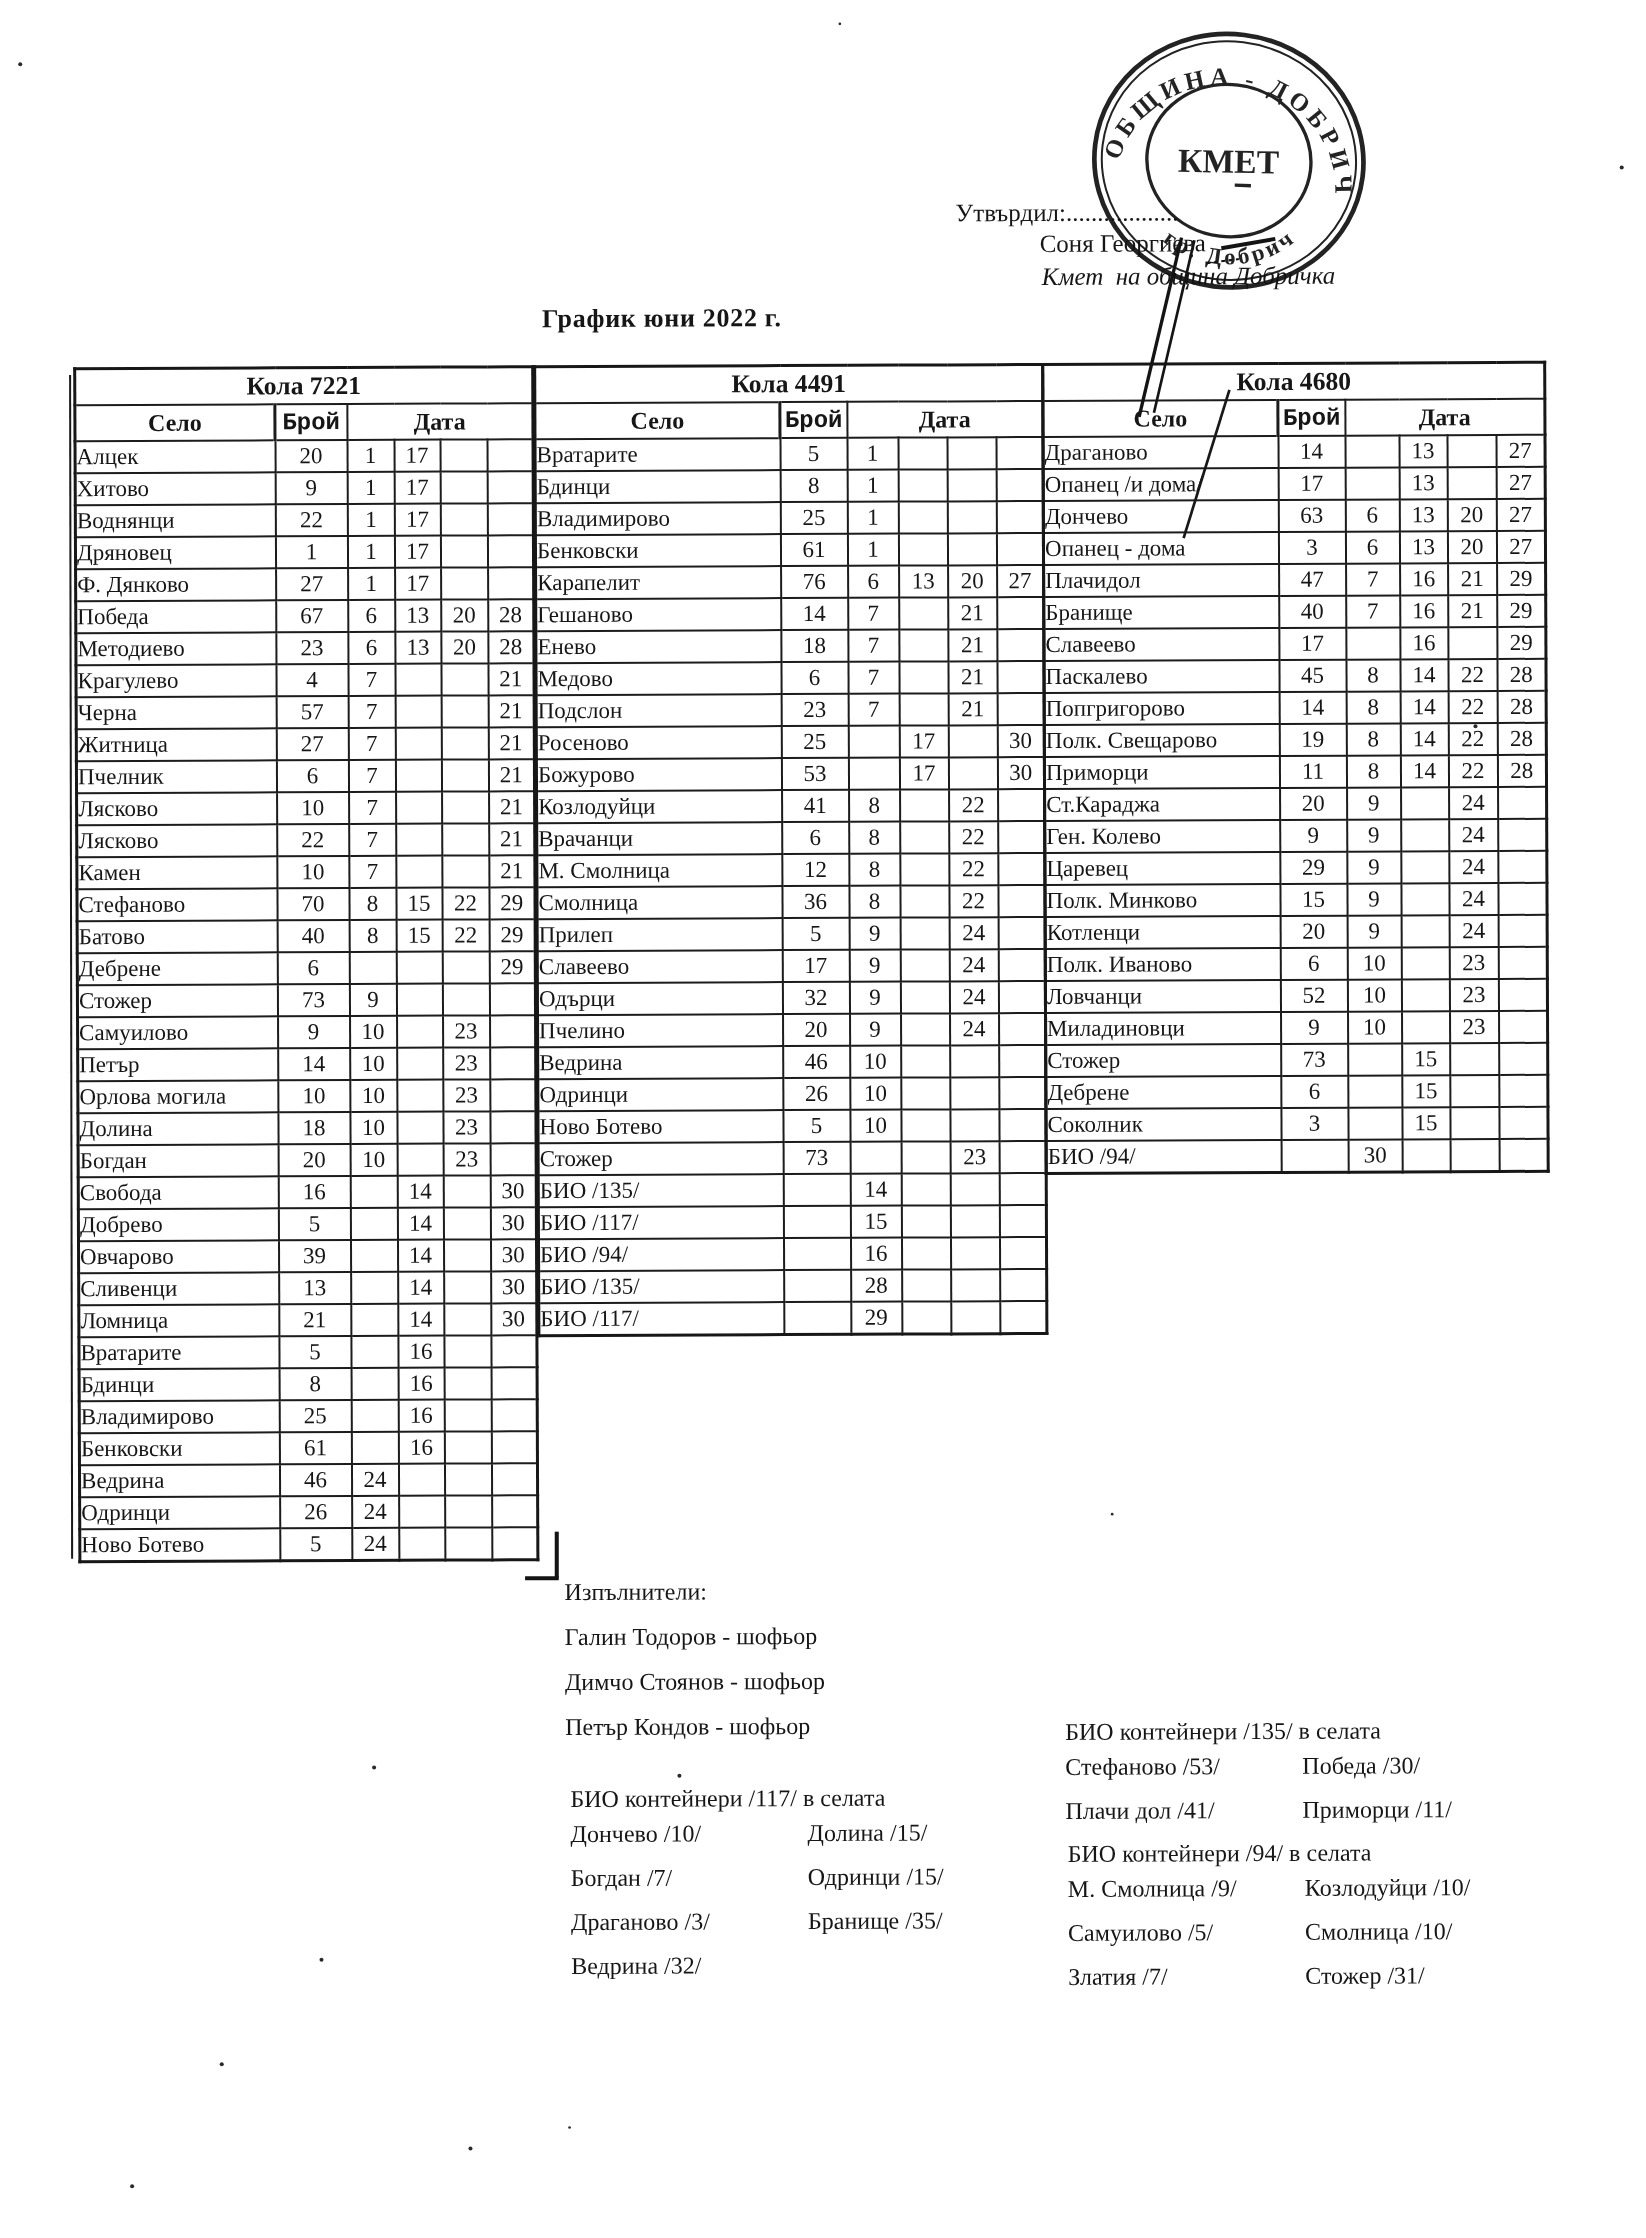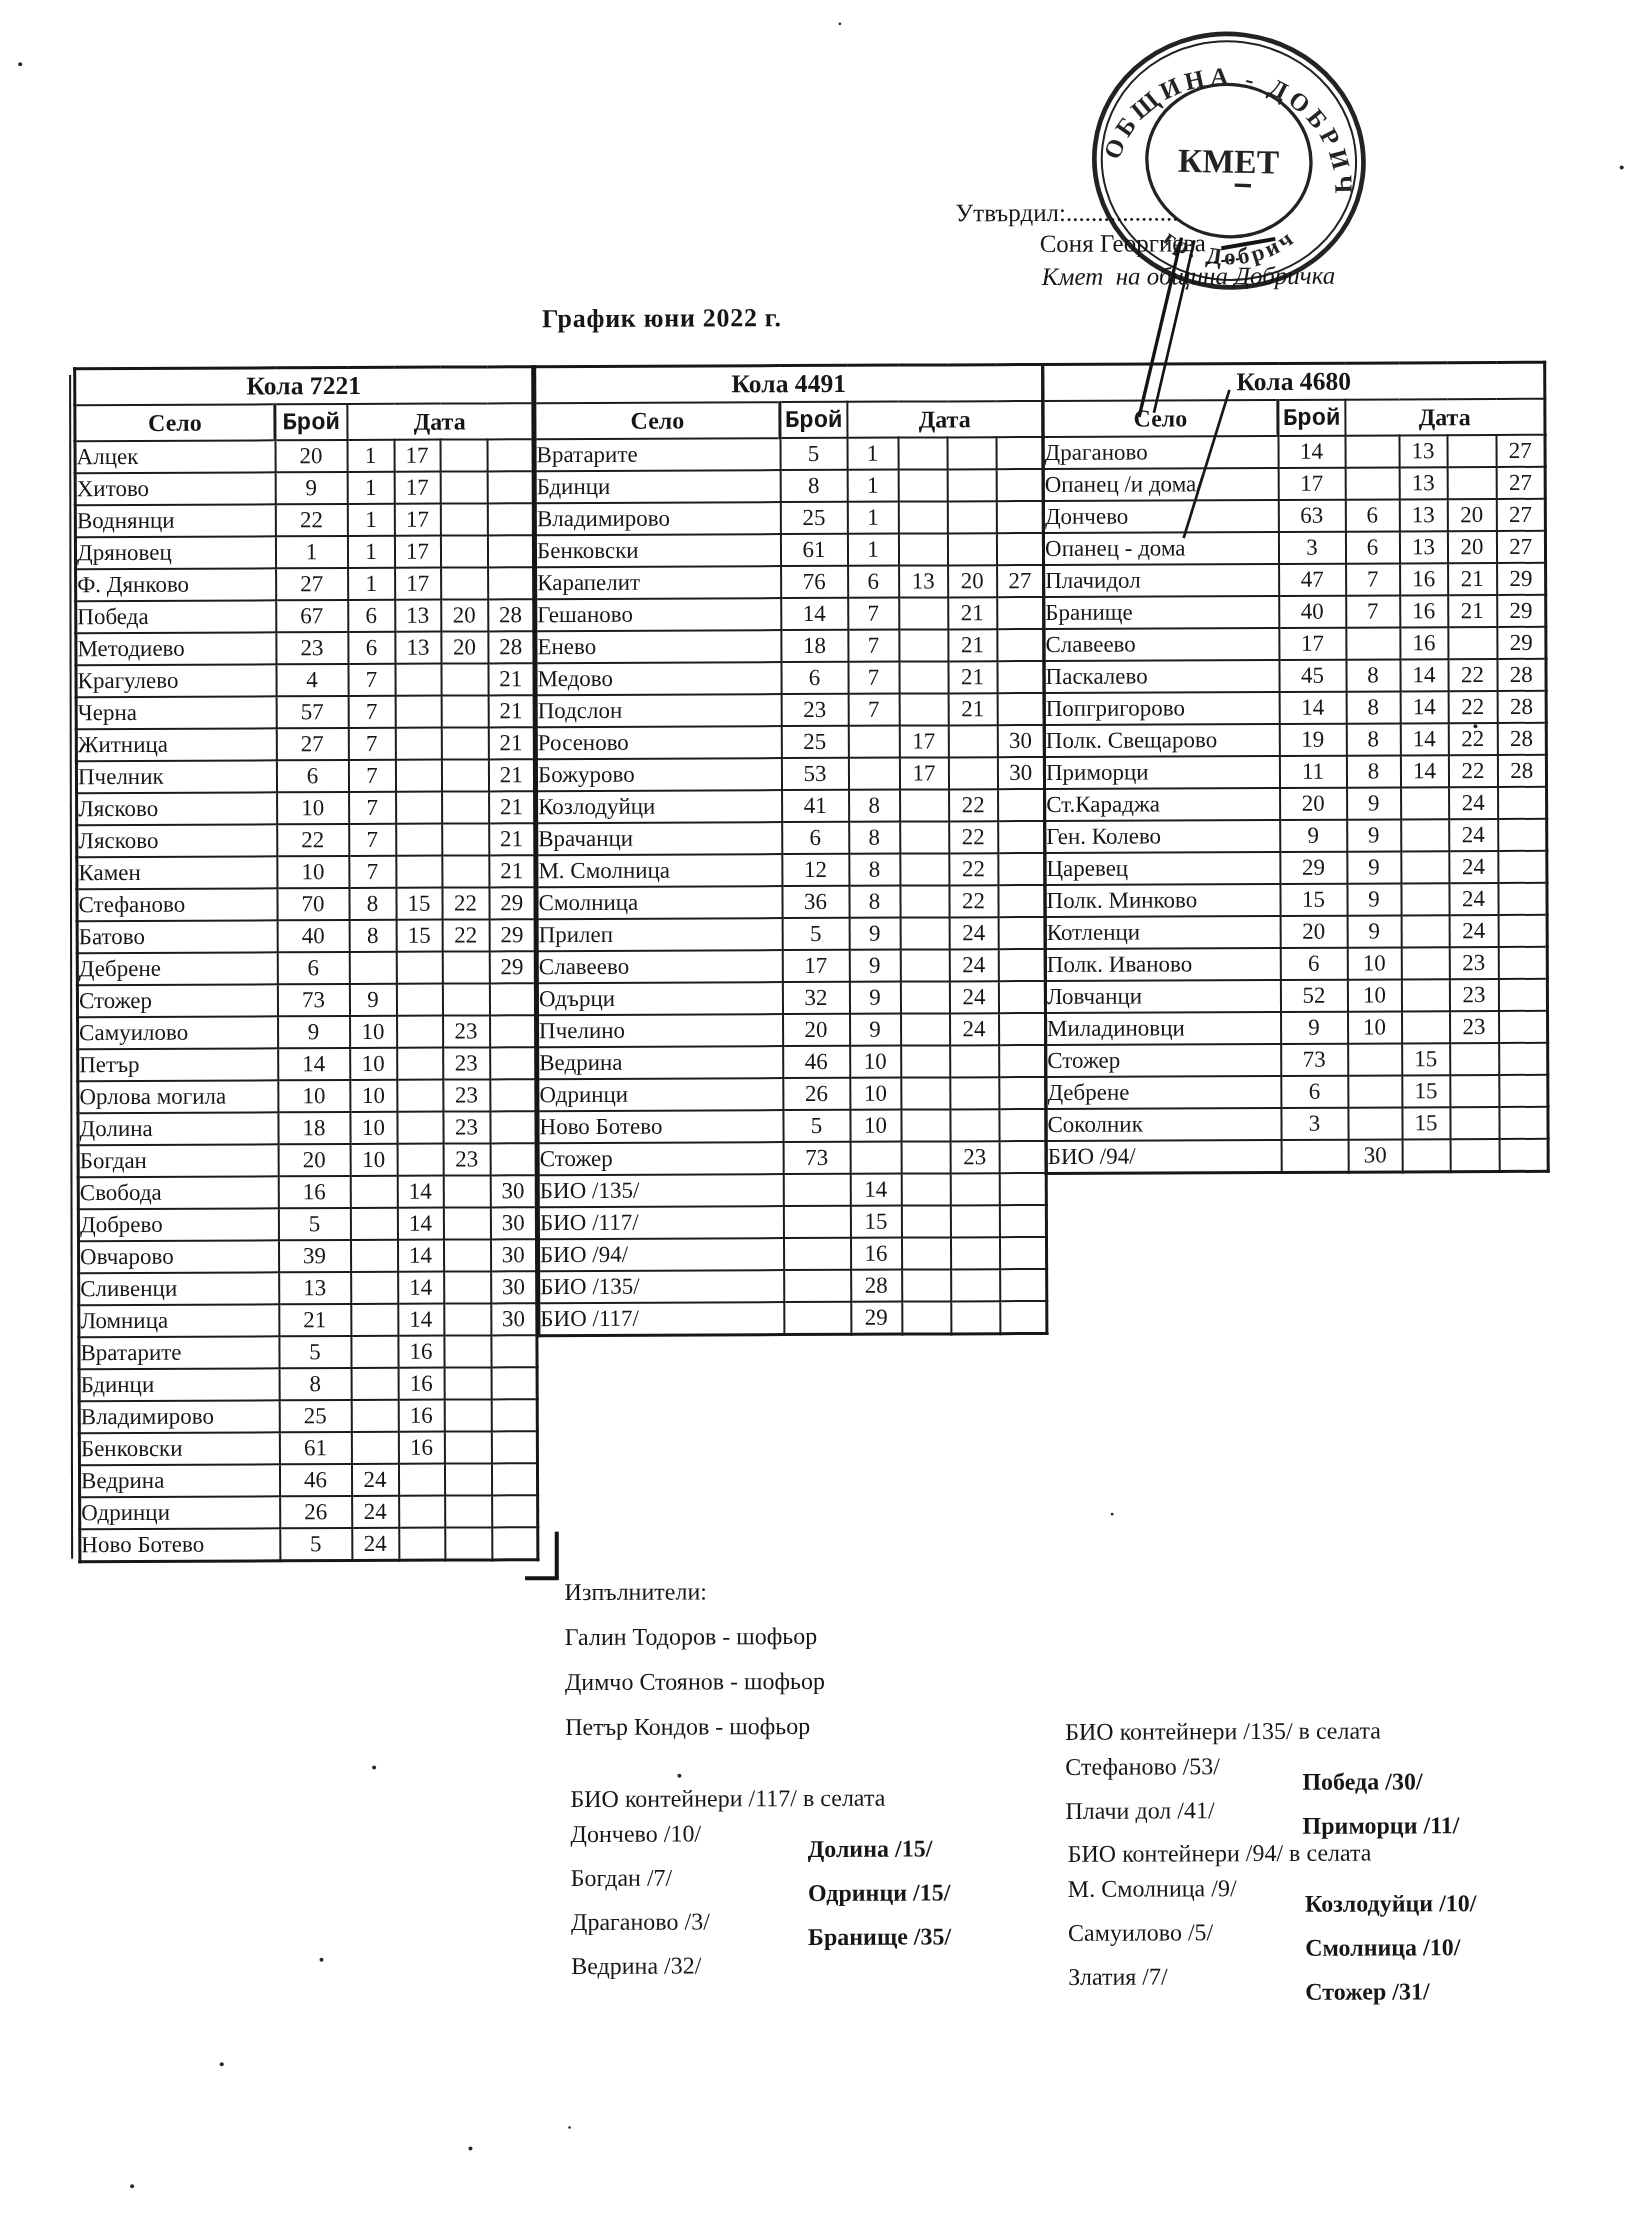--- a/index.html
+++ b/index.html
@@ -25,21 +25,21 @@
   table.sched tr.kala th{height:34px;font-size:25.6px;font-weight:bold;text-align:center;}
   table.sched tr.cols th{height:34px;font-size:24px;font-weight:bold;text-align:center;}
   table.sched td{height:30px;font-size:23px;}
   td.v{text-align:left;padding-left:6.7px;}
   td.n{text-align:center;}
   table.sched tr.cols th.brdL{border-left-width:3.4px;font-family:Liberation Mono, monospace;}
   .bio-block{position:absolute;font-size:24px;}
   .bio-title{line-height:43px;white-space:pre;}
   .bio-row{position:relative;height:44px;white-space:pre;}
   .bio-c1{position:absolute;left:0;top:0;}
-  .bio-c2{position:absolute;left:237px;top:16px;font-weight:bold;}
+  .bio-c2{position:absolute;left:237px;top:0;}
 
   .exec-block{position:absolute;font-size:24px;}
   .exec-line{line-height:45px;white-space:pre;}
 
   
   #stamp{position:absolute;left:1077px;top:19px;width:303px;height:290px;
          transform:rotate(7deg);opacity:0.92;}
   
   #deco{position:absolute;left:0;top:0;width:1646px;height:2239px;pointer-events:none;}
 </style>

